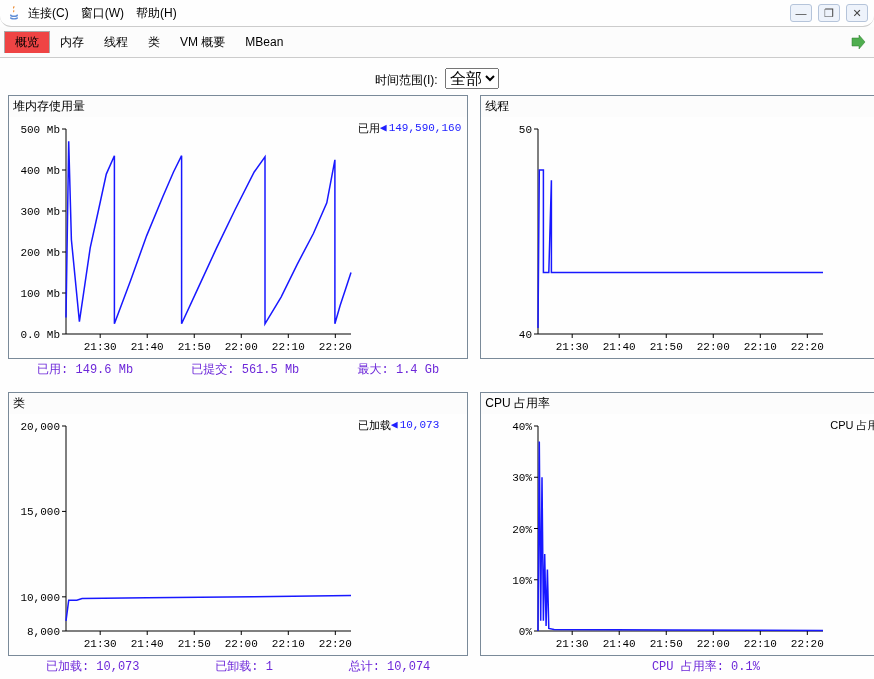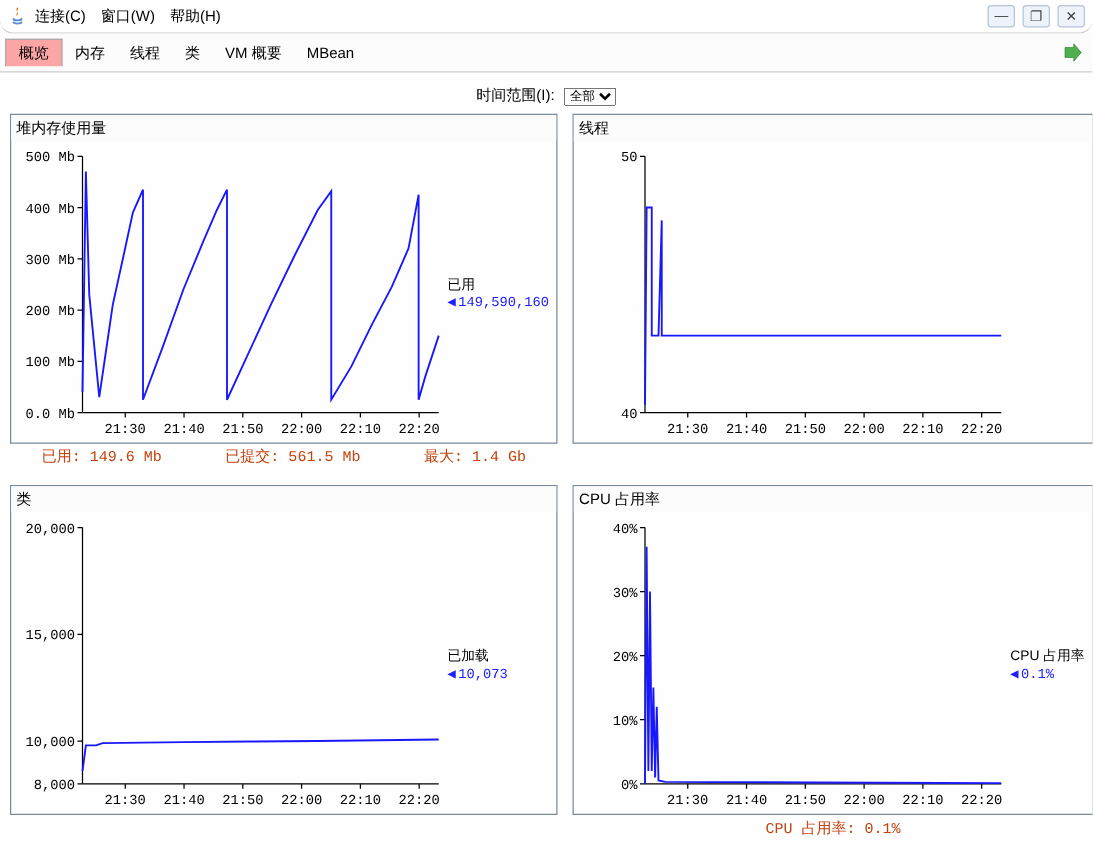--- a/index.html
+++ b/index.html
@@ -47,29 +47,29 @@
     border-bottom: 1px solid #ccc;
     background: #fcfcfc;
   }
   .tabbar .tab {
     padding: 2px 10px;
     cursor: default;
   }
   .tabbar .tab.active {
     border: 1px solid #aaa;
     border-bottom: none;
-    background: #fca5a5;
+    background: #ef4444;
   }
   .tabbar .spacer { flex: 1; }
   .timerow {
     text-align: center;
     padding: 10px 0 6px 0;
   }
   .timerow select {
-    font-size: 10px;
+    font-size: 16px;
     margin-left: 4px;
   }
   .grid {
     display: grid;
     grid-template-columns: 1fr 1fr;
     gap: 12px;
     padding: 0 8px;
   }
   .panel {
     border: 1px solid #7a8a99;
@@ -85,37 +85,37 @@
   .chart-row {
     display: flex;
     align-items: stretch;
     padding: 4px 6px 2px 2px;
   }
   .chart-area {
     flex: 0 0 auto;
   }
   .legend {
     display: flex;
-    flex-direction: column;
+    flex-direction: row;
     justify-content: center;
     font-size: 11px;
     font-family: "Courier New", monospace;
     color: #2020ff;
     margin-left: 2px;
     white-space: nowrap;
   }
   .legend .lbl { color: #000; font-family: "SimSun", sans-serif; }
   .legend .tri { margin-right: 2px; }
   .stats {
     font-family: "Courier New", "SimSun", monospace;
     font-size: 12px;
     padding: 2px 0;
     display: flex;
     justify-content: space-around;
-    color: #c2410c;
+    color: #6d28d9;
   }
   .stats .pair { }
   .ytick, .xtick {
     font-family: "Courier New", monospace;
     font-size: 11px;
     fill: #000;
   }
   .axis { stroke: #000; stroke-width: 1; }
   .dataline { stroke: #1818ff; stroke-width: 1.5; fill: none; }
   .grid-svg {
@@ -272,20 +272,25 @@
               <text x="324.32500000000005" y="229" text-anchor="middle" class="xtick">22:20</text>
               <path d="M55.0 202.8 L57.7 182.3 L65.8 182.3 L71.1 180.5 L135.7 179.7 L189.4 179.2 L243.2 178.8 L340.0 177.6" class="dataline"></path>
             </svg>
           </div>
           <div class="legend">
             <div class="lbl">已加载</div>
             <div><span class="tri">◀</span>10,073</div>
           </div>
         </div>
       </div>
+      <div class="stats">
+        <span class="pair">已加载: 10,073</span>
+        <span class="pair">已卸载: 1</span>
+        <span class="pair">总计: 10,074</span>
+      </div>
     </div>
     <div>
       <div class="panel">
         <div class="panel-title">CPU 占用率</div>
         <div class="chart-row">
           <div class="chart-area">
             <svg width="345" height="235" class="grid-svg">
               <line x1="55" x2="55" y1="8" y2="213" class="axis"></line>
               <line x1="55" x2="340" y1="213" y2="213" class="axis"></line>
               <line x1="51" x2="55" y1="213" y2="213" class="axis"></line>

